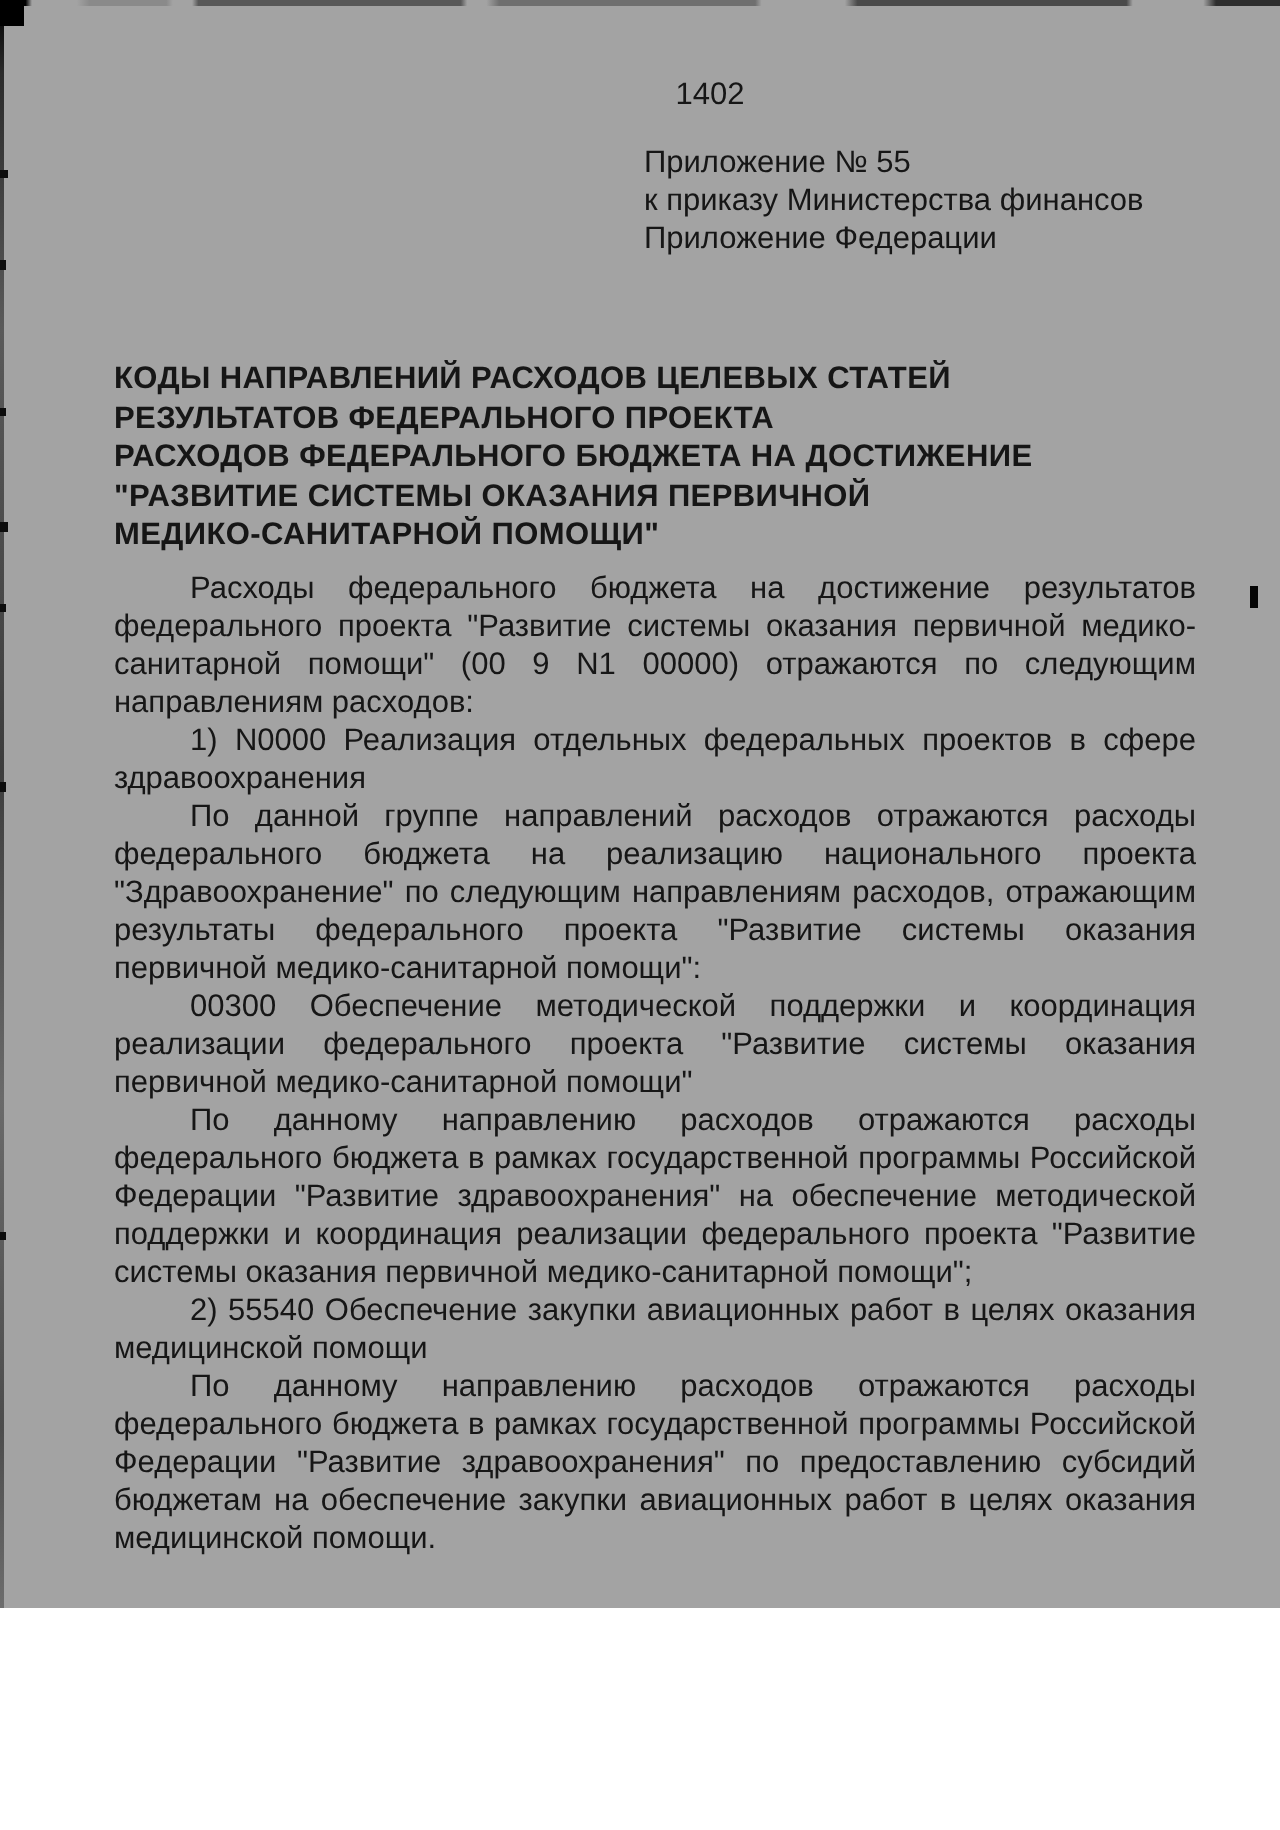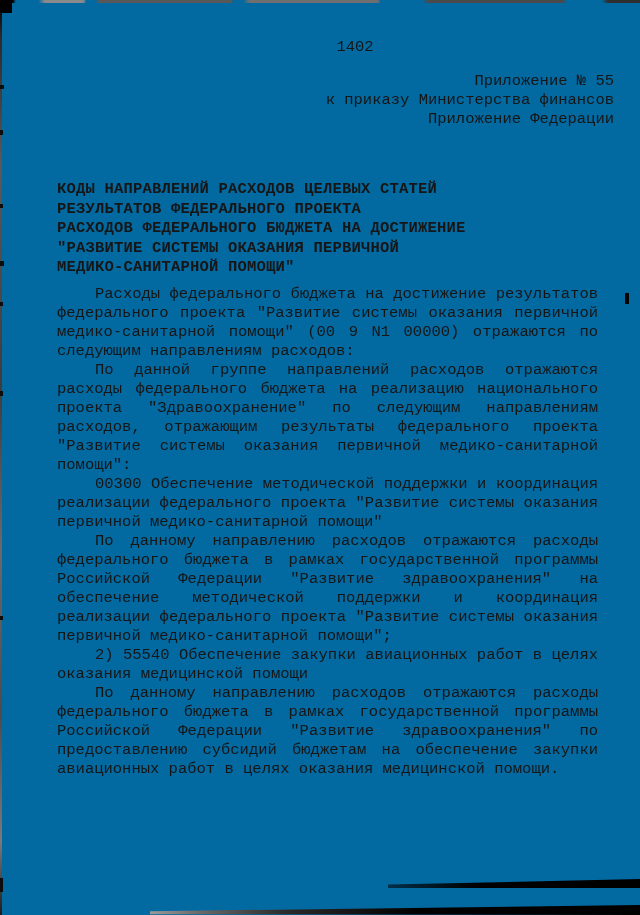--- a/index.html
+++ b/index.html
@@ -1,22 +1,22 @@
 <!DOCTYPE html>
 <html lang="ru"><head>
 <meta charset="utf-8">
 <style>
   html, body { margin: 0; padding: 0; background: #ffffff; }
   .page {
     position: relative;
     width: 640px;
-    height: 915px;
-    background: #0369a1;
+    height: 804px;
+    background: #a3a3a3;
     overflow: hidden;
-    font-family: Liberation Mono, monospace;
+    font-family: Liberation Sans, sans-serif;
     color: #161616;
   }
 
   
   .edge-top {
     position: absolute; top: 0; left: 0; width: 640px; height: 3px;
     background: linear-gradient(90deg,
       #000 0%, #000 2%, transparent 2.5%,
       transparent 6%, #8a8a8a 7%, #8a8a8a 13%, transparent 13.5%,
       transparent 15%, #585858 15.5%, #585858 36%, transparent 36.5%,
@@ -56,21 +56,21 @@
     clip-path: polygon(0 62%, 100% 0, 100% 100%, 0 92%);
   }
 
   
   .page-number {
     position: absolute; left: 281px; top: 38px; width: 148px;
     text-align: center; font-size: 15.5px; line-height: 19px;
   }
   .appendix {
     position: absolute; left: 322px; top: 72px; width: 292px;
-    text-align: right; font-size: 15.5px; line-height: 19px;
+    text-align: left; font-size: 15.5px; line-height: 19px;
   }
   .doc-title {
     position: absolute; left: 57px; top: 180px; width: 541px;
     margin: 0; text-align: left;
     font-size: 15.5px; font-weight: 700; line-height: 19.5px;
     letter-spacing: 0.2px;
   }
   .body-text {
     position: absolute; left: 57px; top: 285px; width: 541px;
     font-size: 15.5px; line-height: 19px; text-align: justify;
@@ -108,20 +108,21 @@
   <h1 class="doc-title">
     <div>КОДЫ НАПРАВЛЕНИЙ РАСХОДОВ ЦЕЛЕВЫХ СТАТЕЙ</div>
     <div>РЕЗУЛЬТАТОВ ФЕДЕРАЛЬНОГО ПРОЕКТА</div>
     <div>РАСХОДОВ ФЕДЕРАЛЬНОГО БЮДЖЕТА НА ДОСТИЖЕНИЕ</div>
     <div>"РАЗВИТИЕ СИСТЕМЫ ОКАЗАНИЯ ПЕРВИЧНОЙ</div>
     <div>МЕДИКО-САНИТАРНОЙ ПОМОЩИ"</div>
   </h1>
 
   <div class="body-text">
     <p>Расходы федерального бюджета на достижение результатов федерального проекта "Развитие системы оказания первичной медико-санитарной помощи" (00 9 N1 00000) отражаются по следующим направлениям расходов:</p>
+    <p>1) N0000 Реализация отдельных федеральных проектов в сфере здравоохранения</p>
     <p>По данной группе направлений расходов отражаются расходы федерального бюджета на реализацию национального проекта "Здравоохранение" по следующим направлениям расходов, отражающим результаты федерального проекта "Развитие системы оказания первичной медико-санитарной помощи":</p>
     <p>00300 Обеспечение методической поддержки и координация реализации федерального проекта "Развитие системы оказания первичной медико-санитарной помощи"</p>
     <p>По данному направлению расходов отражаются расходы федерального бюджета в рамках государственной программы Российской Федерации "Развитие здравоохранения" на обеспечение методической поддержки и координация реализации федерального проекта "Развитие системы оказания первичной медико-санитарной помощи";</p>
     <p>2) 55540 Обеспечение закупки авиационных работ в целях оказания медицинской помощи</p>
     <p>По данному направлению расходов отражаются расходы федерального бюджета в рамках государственной программы Российской Федерации "Развитие здравоохранения" по предоставлению субсидий бюджетам на обеспечение закупки авиационных работ в целях оказания медицинской помощи.</p>
   </div>
 
 </div>
 
 </body></html>

